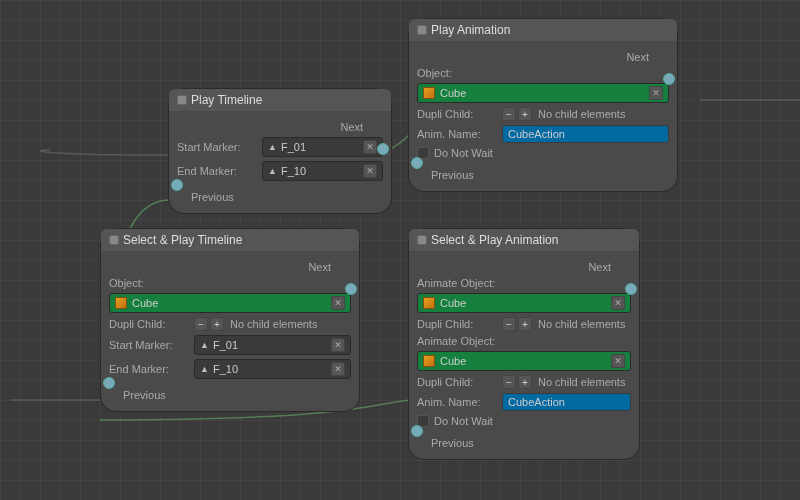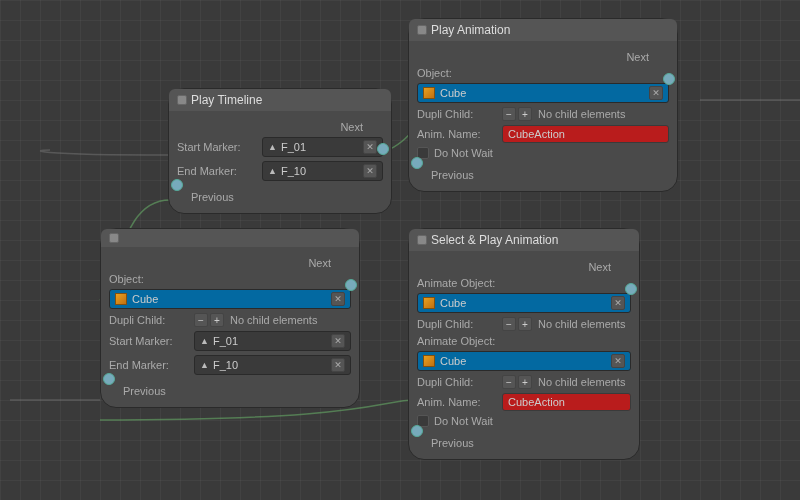--- a/index.html
+++ b/index.html
@@ -96,21 +96,21 @@
       color: #ccc;
       padding: 2px 5px;
       font-size: 11px;
       display: flex;
       align-items: center;
       gap: 4px;
       min-width: 100px;
     }
 
     .field-full {
-      background: #0369a1;
+      background: #15803d;
       border: 1px solid #2a2a2a;
       border-radius: 3px;
       color: #ccc;
       padding: 2px 5px;
       font-size: 11px;
       display: flex;
       align-items: center;
       justify-content: space-between;
       width: 100%;
       margin: 2px 0;
@@ -210,21 +210,21 @@
     .checkbox-box {
       width: 12px;
       height: 12px;
       background: #3a3a3a;
       border: 1px solid #555;
       border-radius: 2px;
       display: inline-block;
     }
 
     .anim-field {
-      background: #b91c1c;
+      background: #0369a1;
       border: 1px solid #3a3a3a;
       border-radius: 3px;
       color: #ccc;
       padding: 2px 5px;
       font-size: 11px;
       flex: 1;
     }
 
     .section-label {
       color: #aaa;
@@ -331,20 +331,21 @@
     <div class="prev-label" style="position:relative; margin-top:4px;">
       <div class="connector-prev"></div>
       <span>Previous</span>
     </div>
   </div>
 </div>
 
 <div class="node" style="left: 100px; top: 228px; width: 260px;">
   <div class="node-header">
     <span class="node-header-icon"></span>
+    <span>Select &amp; Play Timeline</span>
   </div>
   <div class="node-body" style="position:relative;">
     <div class="next-label" style="position:relative;">
       <span>Next</span>
       <div class="connector-next"></div>
     </div>
 
     <div class="section-label">Object:</div>
     <div class="field-full">
       <span class="cube-icon"></span>

